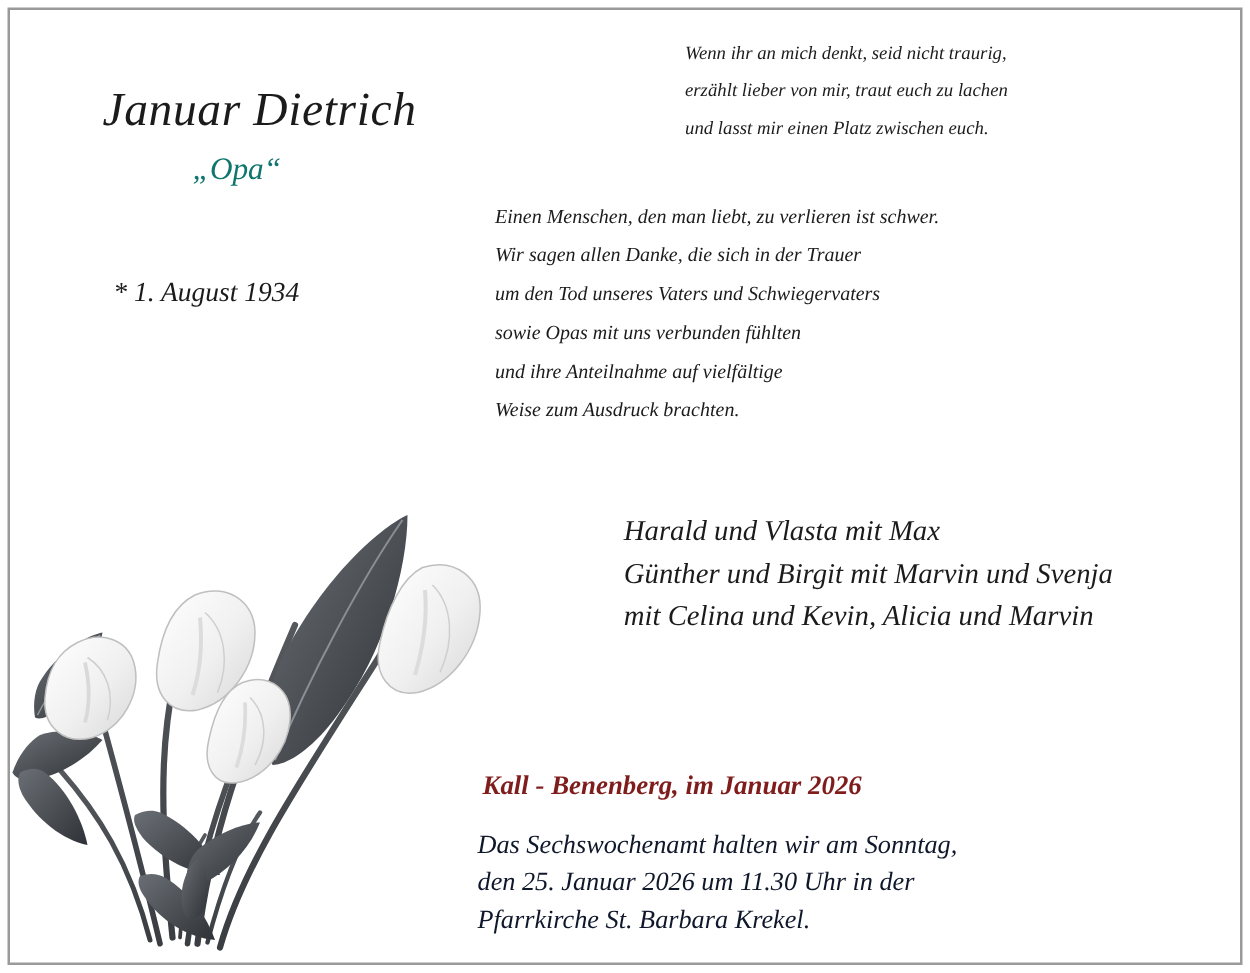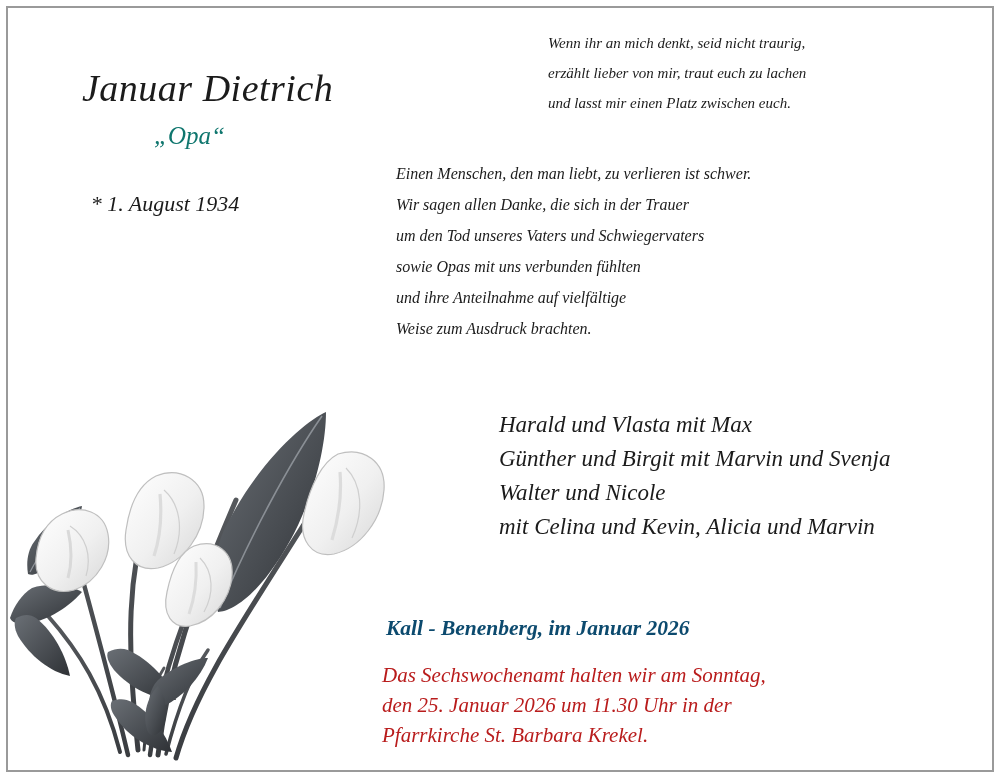--- a/index.html
+++ b/index.html
@@ -59,21 +59,21 @@
     position: absolute;
     left: 0px;
     top: 186px;
     width: 330px;
     text-align: center;
     font-style: italic;
     font-size: 22px;
     line-height: 36px;
     color: #1b1b1b;
   }
-  .dates div { white-space: nowrap; }
+  .dates div { white-space: nowrap; margin-top: 30px; }
 
   
   .verse {
     position: absolute;
     left: 548px;
     top: 28px;
     font-style: italic;
     font-size: 15px;
     line-height: 30px;
     color: #1b1b1b;
@@ -100,31 +100,31 @@
     white-space: nowrap;
     margin-left: 47px;
   }
   .place-date {
     position: absolute;
     left: 386px;
     top: 616px;
     font-style: italic;
     font-weight: bold;
     font-size: 21.5px;
-    color: #0c4a6e;
+    color: #7f1d1d;
     white-space: nowrap;
   }
   .service {
     position: absolute;
     left: 382px;
     top: 660px;
     font-style: italic;
     font-size: 21px;
     line-height: 30px;
-    color: #b91c1c;
+    color: #0f172a;
     white-space: nowrap;
   }
 
   
   .flowers {
     position: absolute;
     left: 8px;
     top: 350px;
     width: 440px;
     height: 420px;
@@ -157,21 +157,20 @@
       <div>Wir sagen allen Danke, die sich in der Trauer</div>
       <div>um den Tod unseres Vaters und Schwiegervaters</div>
       <div>sowie Opas mit uns verbunden fühlten</div>
       <div>und ihre Anteilnahme auf vielfältige</div>
       <div>Weise zum Ausdruck brachten.</div>
     </div>
 
     <div class="family">
       <div>Harald und Vlasta mit Max</div>
       <div>Günther und Birgit mit Marvin und Svenja</div>
-      <div>Walter und Nicole</div>
       <div>mit Celina und Kevin, Alicia und Marvin</div>
     </div>
 
     <div class="place-date">Kall - Benenberg, im Januar 2026</div>
 
     <div class="service">
       <div>Das Sechswochenamt halten wir am Sonntag,</div>
       <div>den 25. Januar 2026 um 11.30 Uhr in der</div>
       <div>Pfarrkirche St. Barbara Krekel.</div>
     </div>

